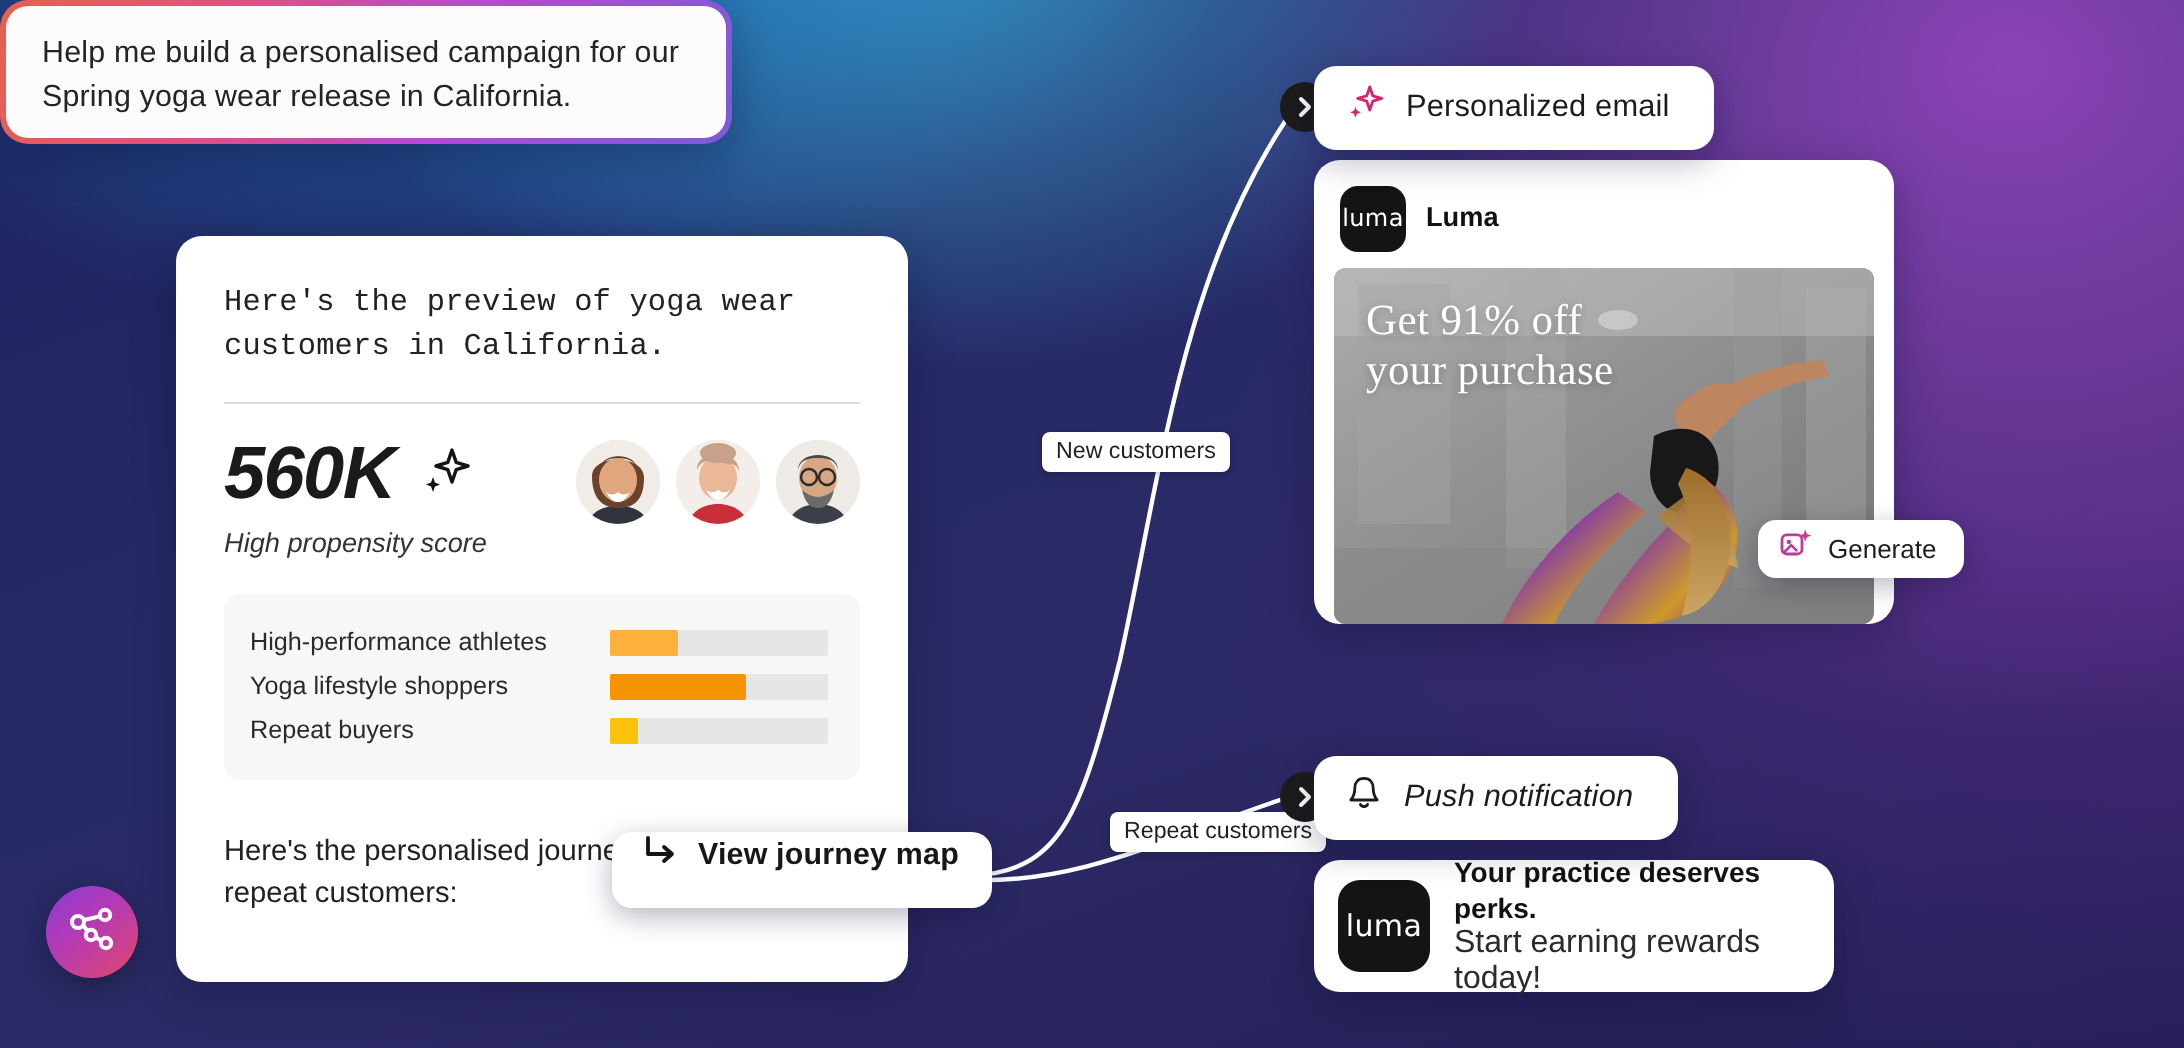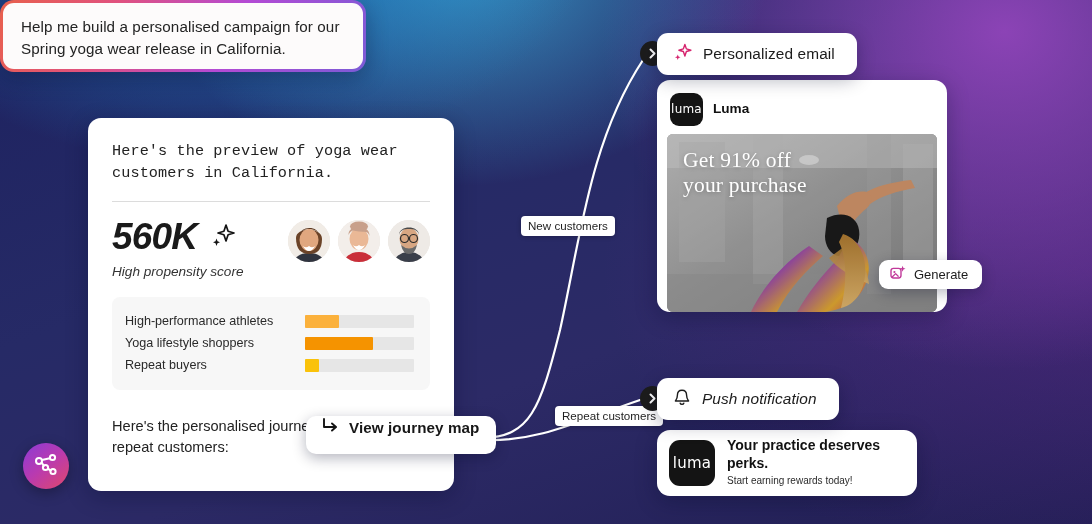--- a/index.html
+++ b/index.html
@@ -191,21 +191,21 @@
   }
 
   
   #push-card {
     left: 657px; top: 430px; width: 260px; height: 66px;
     border-radius: 13px; padding: 10px 12px; display: flex; align-items: center; gap: 12px;
   }
   #push-card .luma-logo { width: 46px; height: 46px; border-radius: 11px; }
   #push-card .luma-logo span { font-size: 15px; }
   #push-title { font-size: 14px; font-weight: bold; color: #121212; line-height: 18px; }
-  #push-body { font-size: 10px; color: #2b2b2b; line-height: 18px; }
+  #push-body { font-size: 16px; color: #2b2b2b; line-height: 18px; }
 
   
   #app-logo {
     position: absolute; left: 23px; top: 443px; width: 46px; height: 46px;
     border-radius: 50%;
     background: linear-gradient(140deg,#8b3bd6 0%, #b93ab0 48%, #e0486a 100%);
     display: flex; align-items: center; justify-content: center;
     z-index: 8; cursor: pointer;
     box-shadow: 0 4px 14px rgba(0,0,0,0.30);
   }

